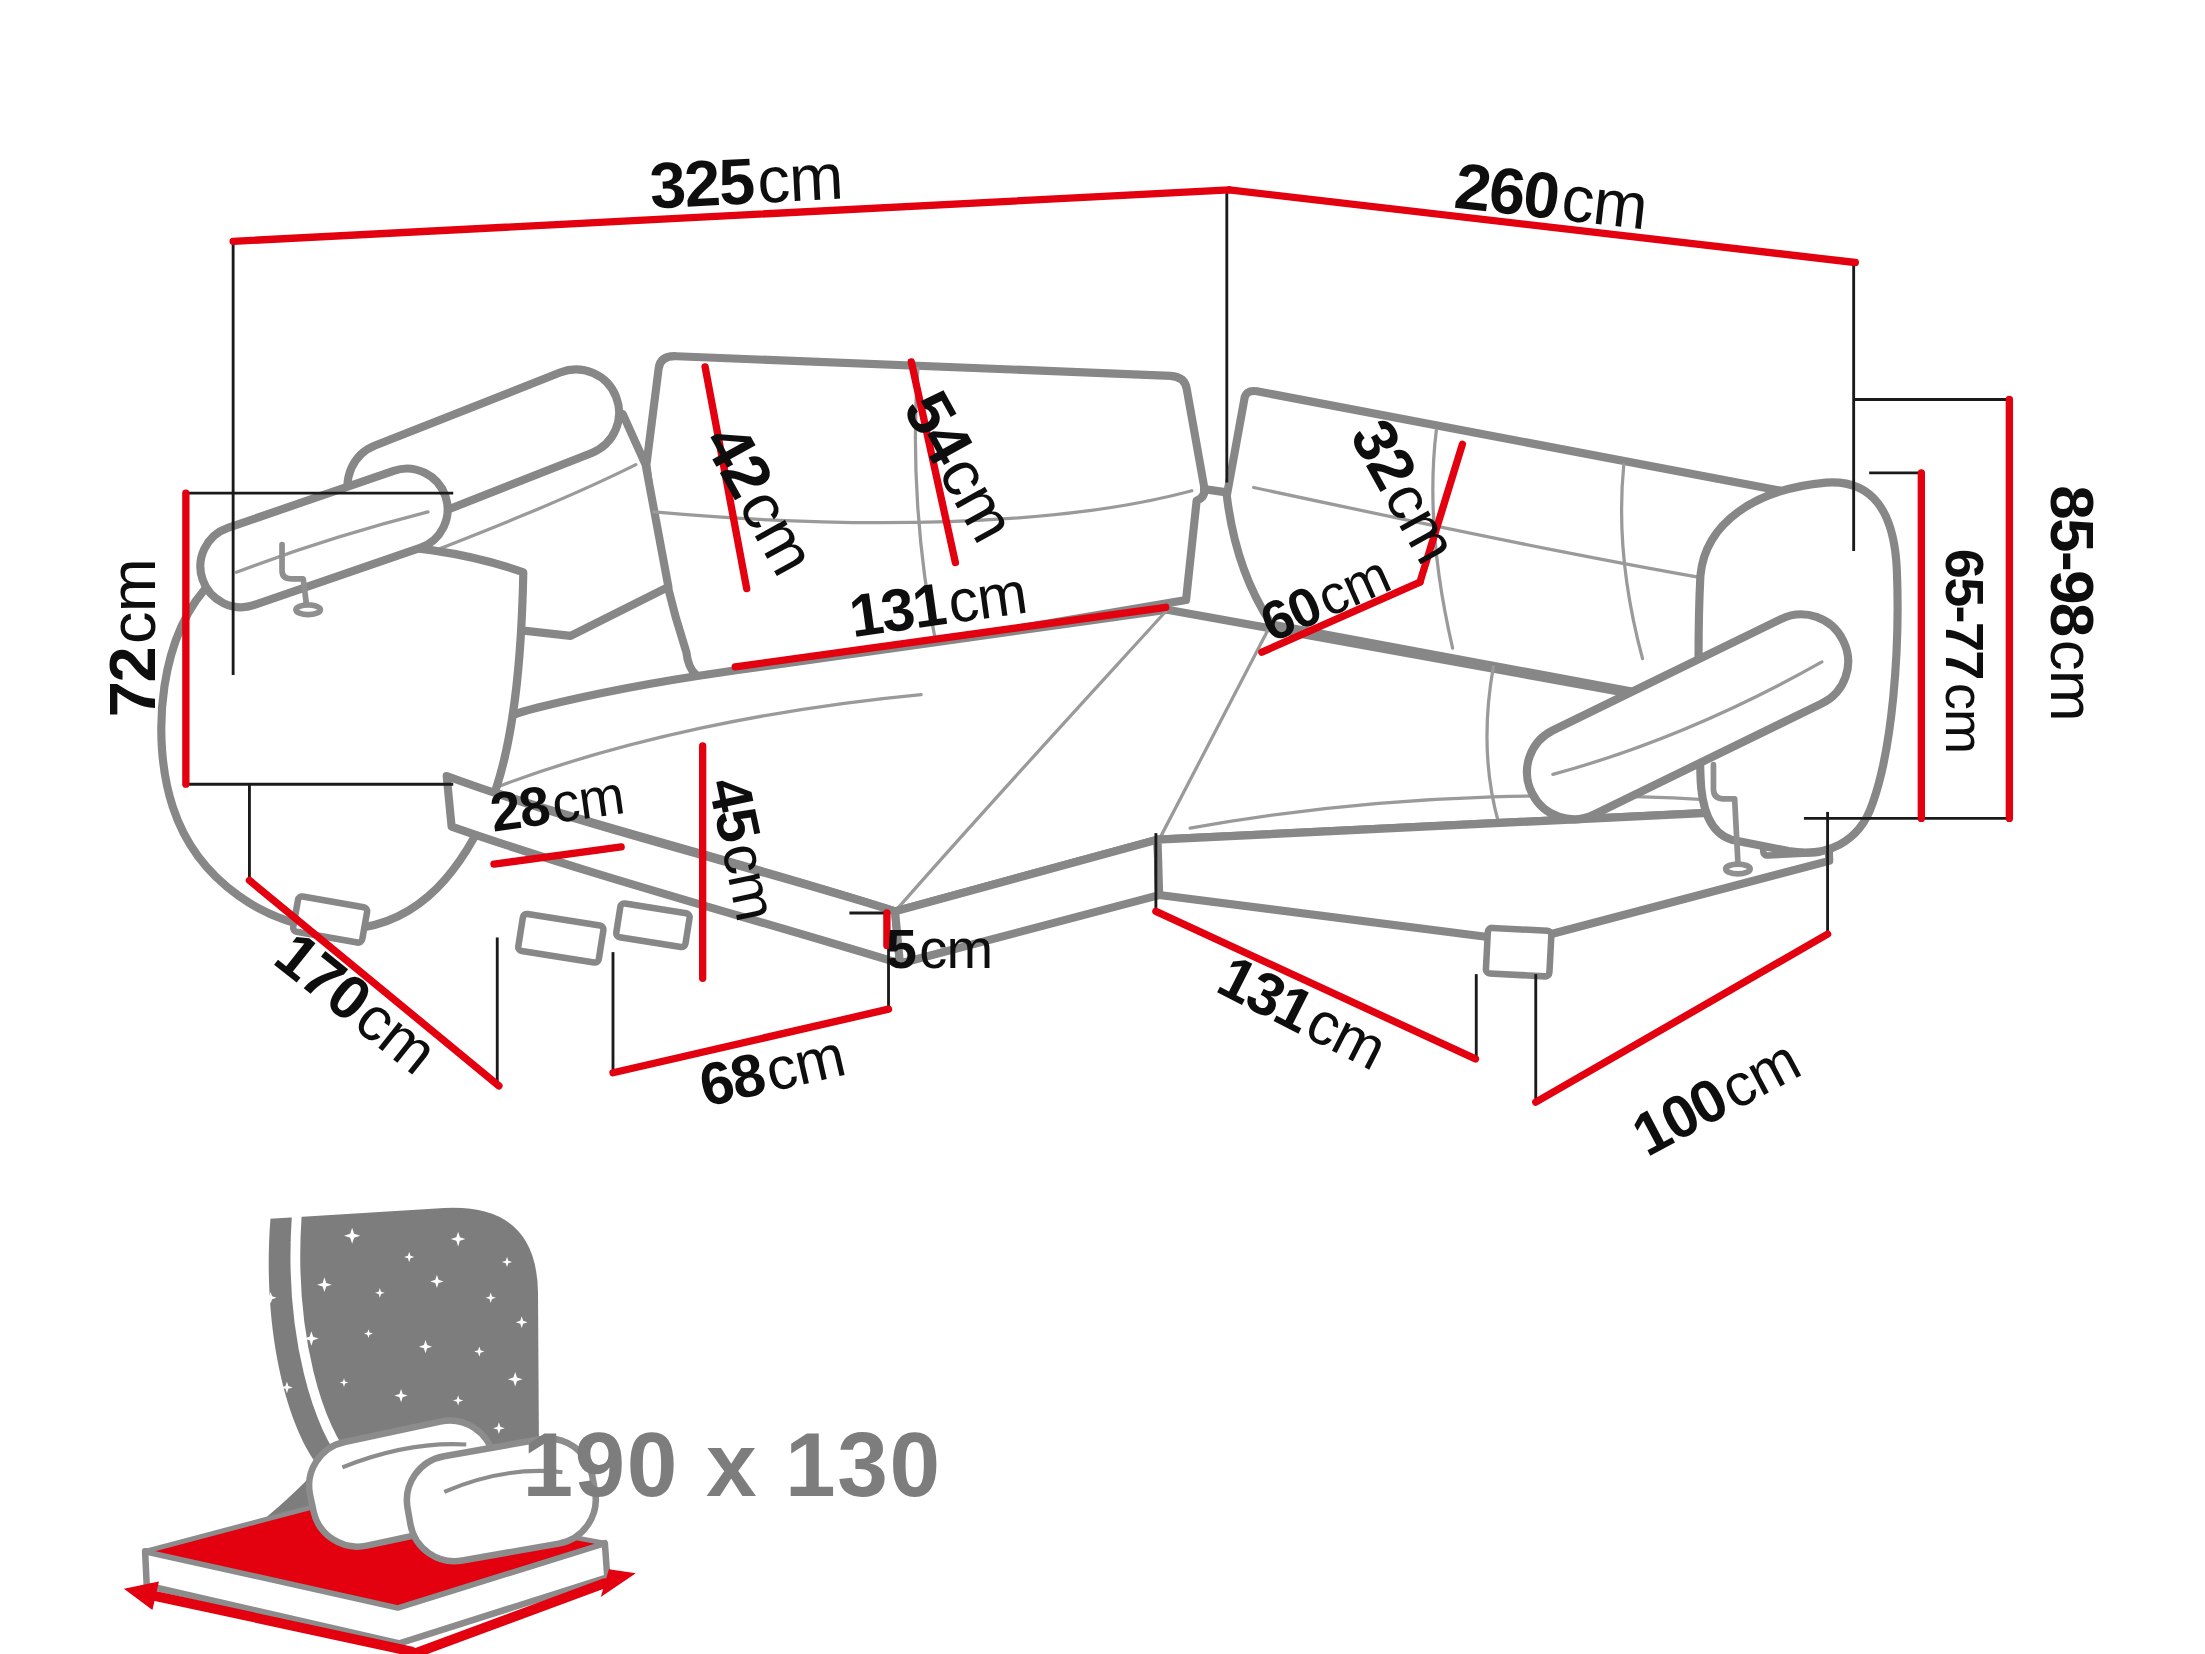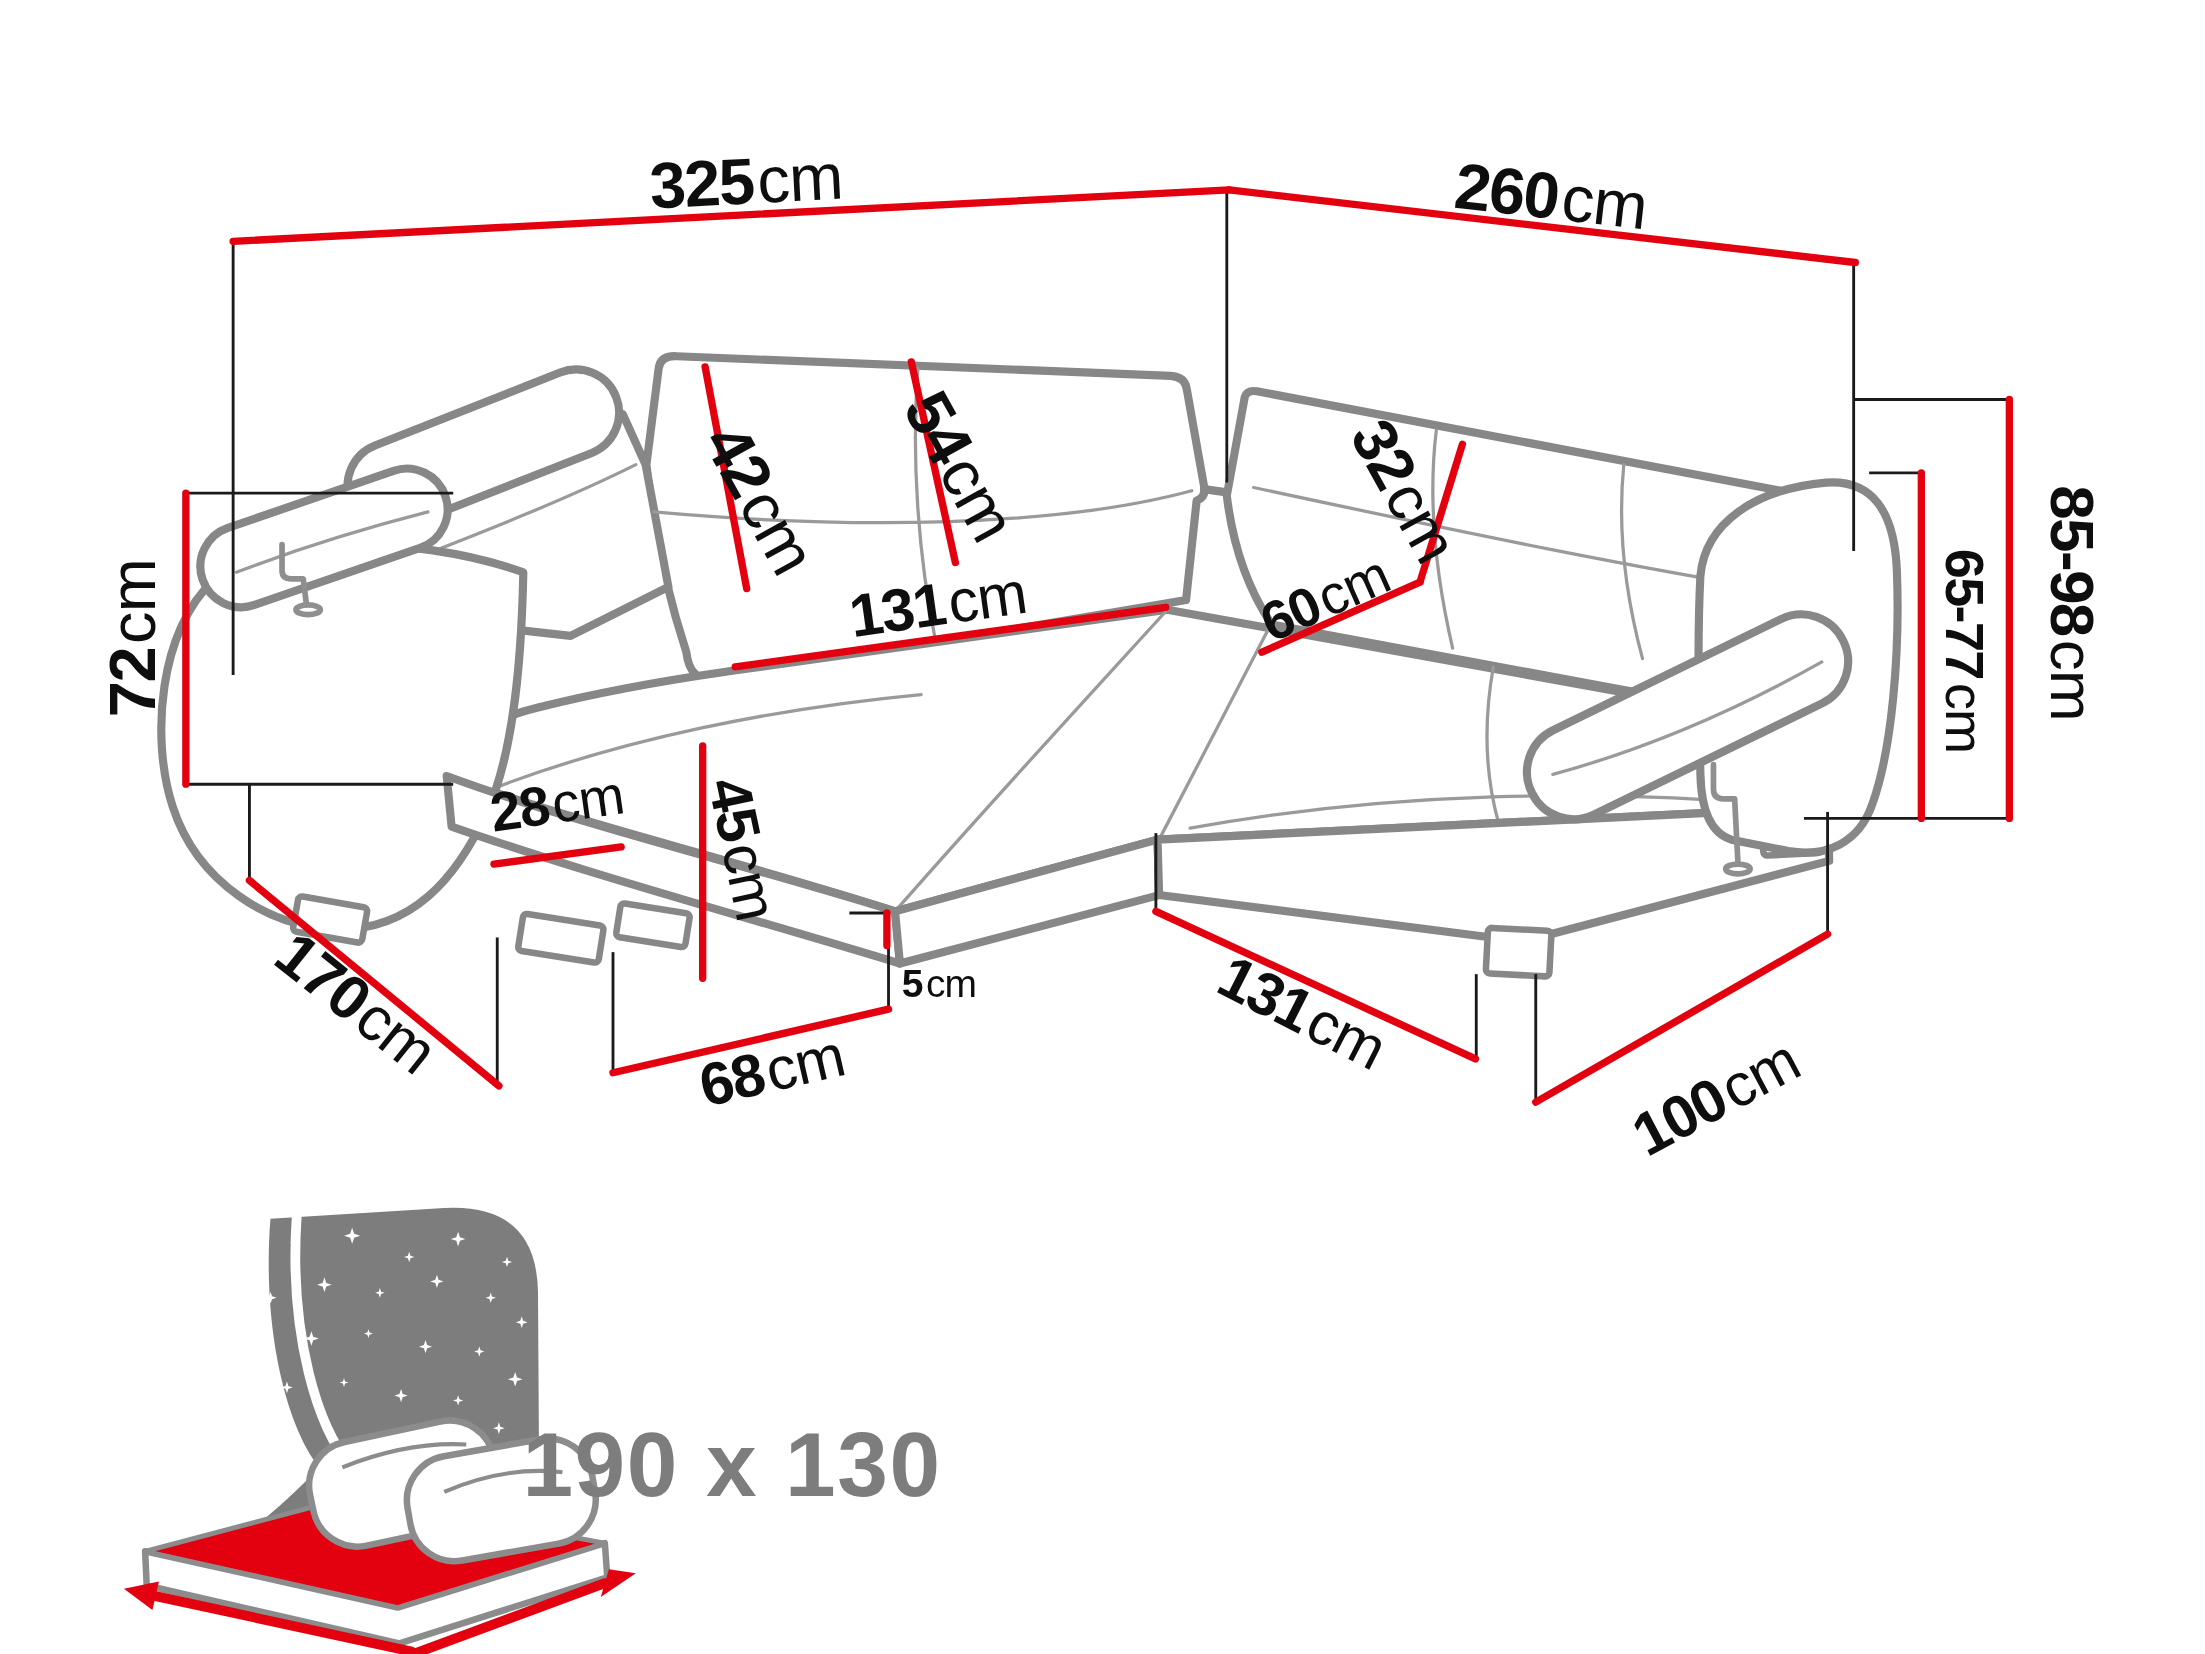--- a/index.html
+++ b/index.html
@@ -214,21 +214,21 @@
   </div>
   <div class="dim" style="left:1965px;top:651px;font-size:54px;--r:90deg">
     <span class="num">65-77</span><span class="unit">cm</span>
   </div>
   <div class="dim" style="left:557px;top:804px;font-size:55px;--r:-8deg">
     <span class="num">28</span><span class="unit">cm</span>
   </div>
   <div class="dim" style="left:742px;top:849px;font-size:59px;--r:78deg">
     <span class="num">45</span><span class="unit">cm</span>
   </div>
-  <div class="dim" style="left:939px;top:983px;font-size:39px;--r:0deg">
+  <div class="dim" style="left:939px;top:949px;font-size:56px;--r:0deg">
     <span class="num">5</span><span class="unit">cm</span>
   </div>
   <div class="dim" style="left:356px;top:1003px;font-size:62px;--r:38.5deg">
     <span class="num">170</span><span class="unit">cm</span>
   </div>
   <div class="dim" style="left:772px;top:1071px;font-size:60px;--r:-13deg">
     <span class="num">68</span><span class="unit">cm</span>
   </div>
   <div class="dim" style="left:1302px;top:1013px;font-size:60px;--r:27deg">
     <span class="num">131</span><span class="unit">cm</span>

